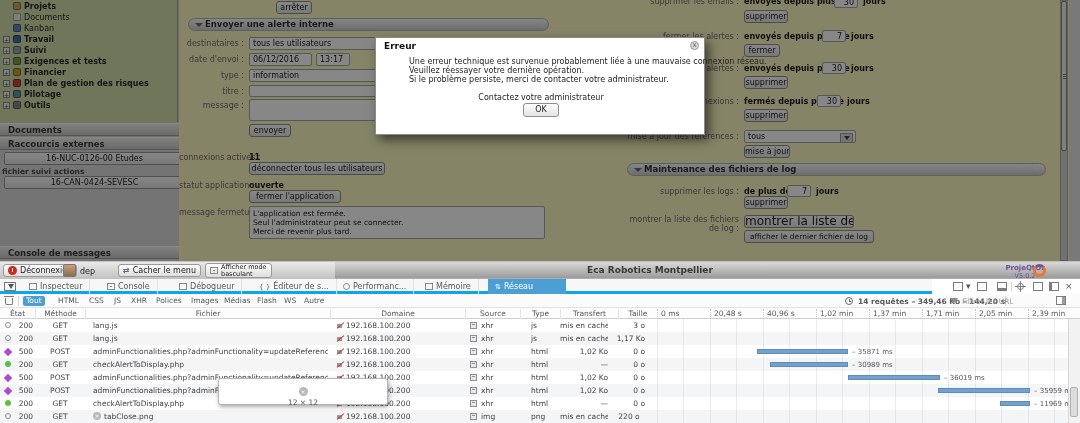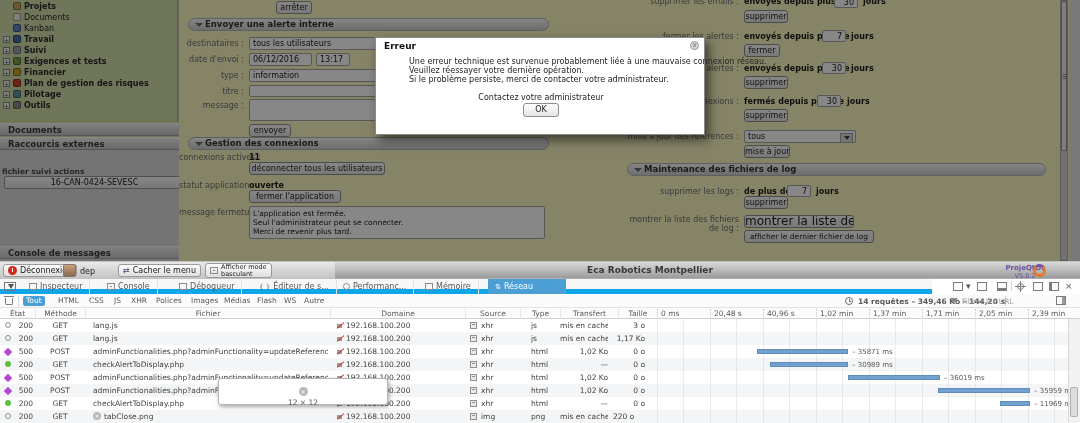--- a/index.html
+++ b/index.html
@@ -59,21 +59,21 @@
   .pwr:before { content:""; position:absolute; left:4px; top:2px; width:1px; height:4px; background:#fff; }
   .avatar { position:absolute; width:13px; height:13px; border:1px solid #777; border-radius:2px; background:linear-gradient(#caa07a,#8a6b50); }
   .ftitle { position:absolute; left:500px; top:3px; width:300px; text-align:center; font-size:9px; font-weight:bold; color:#383838; }
   .brand { position:absolute; left:1002px; top:2px; width:46px; text-align:center; color:#6d4e9e; }
   .brand .b1 { font-size:7px; font-weight:bold; }
   .brand .b2 { font-size:6.5px; }
   .qlogo { position:absolute; left:1033px; top:2px; width:13px; height:13px; border-radius:50%; border:3px solid #e8792c; border-top-color:#7a4fa0; }
 
   
   #devtools { left:0; top:278px; width:1080px; height:145px; background:#fff; border-top:1px solid #aeaeae; }
-  #dt-tabs { position:absolute; left:0; top:0; width:932px; height:15px; background:#f7f7f7; border-bottom:5px solid #0ea5e9; }
+  #dt-tabs { position:absolute; left:0; top:0; width:932px; height:15px; background:#f7f7f7; border-bottom:3px solid #0ea5e9; }
   .dt-tab { position:absolute; top:0; height:15px; display:flex; align-items:center; gap:3px; padding:0 7px; font-size:8px; color:#585959; border-right:1px solid #e3e3e3; white-space:nowrap; }
   .dt-tab.active { background:#4b9fd5; color:#fff; border-right:none; }
   .sq-ic { width:8px; height:7px; border:1px solid #8a8a8a; flex:0 0 auto; position:relative; }
   .sq-ic.dot:before { content:""; position:absolute; left:2px; top:2px; width:2px; height:1px; background:#8a8a8a; }
   .curly { font-size:7px; color:#585959; }
   .circ-ic { width:7px; height:7px; border:1px solid #8a8a8a; border-radius:50%; flex:0 0 auto; }
   .netic { color:#fff; font-size:7px; }
   .pick { position:absolute; left:4px; top:3px; width:12px; height:9px; border:1px solid #777; }
   .pick:after { content:""; position:absolute; left:3px; top:1px; border-left:3px solid transparent; border-right:3px solid transparent; border-top:5px solid #555; }
   .dt-ric { position:absolute; top:3px; width:10px; height:9px; border:1px solid #7c7c7c; background:#fcfcfc; }
@@ -178,20 +178,21 @@
           <span class="ticon" style="background:#8a8a8a"></span>
           <span class="lbl-t">Outils</span>
         </div>
       <div class="sb-scroll">
         <div class="sb-thumb" style="top:8px;height:22px"></div>
         <div class="sb-arrow" style="bottom:1px">▼</div>
       </div>
     </div>
     <div class="shead" style="top:123px"><span>Documents</span></div>
     <div class="shead" style="top:137px"><span>Raccourcis externes</span></div>
+    <div class="sc-btn" style="top:152px">16-NUC-0126-00 Etudes</div>
     <div class="a" style="left:2px;top:167px;font-size:7.5px;font-weight:bold;color:#4a4a4a">fichier suivi actions</div>
     <div class="sc-btn" style="top:176px">16-CAN-0424-SEVESC</div>
     <div class="shead" style="top:246px"><span>Console de messages</span></div>
   </div>
 
   <div class="a" id="content">
 
     <div class="btn" style="left:97px;top:1px;width:36px;height:13px">arrêter</div>
 
     <div class="pane-h" style="left:9px;top:18px;width:361px"><span>Envoyer une alerte interne</span></div>
@@ -201,21 +202,20 @@
     <div class="ipt" style="left:70px;top:53px;width:63px;height:13px">06/12/2016</div>
     <div class="ipt" style="left:137px;top:53px;width:34px;height:13px">13:17</div>
     <div class="flabel" style="left:0;top:71px;width:65px">type :</div>
     <div class="ipt sel" style="left:70px;top:69px;width:296px;height:13px">information</div>
     <div class="flabel" style="left:0;top:87px;width:65px">titre :</div>
     <div class="ipt" style="left:70px;top:85px;width:296px;height:12px"></div>
     <div class="flabel" style="left:0;top:101px;width:65px">message :</div>
     <div class="txtarea" style="left:70px;top:99px;width:296px;height:22px"></div>
     <div class="btn" style="left:70px;top:124px;width:42px;height:13px">envoyer</div>
 
-    <div class="pane-h" style="left:9px;top:137px;width:361px"><span>Gestion des connexions</span></div>
     <div class="flabel" style="left:0;top:153px;width:65px">connexions actives :</div>
     <div class="fvalue" style="left:70px;top:153px">11</div>
     <div class="btn" style="left:70px;top:162px;width:136px;height:13px">déconnecter tous les utilisateurs</div>
     <div class="flabel" style="left:0;top:181px;width:65px">statut application :</div>
     <div class="fvalue" style="left:70px;top:181px">ouverte</div>
     <div class="btn" style="left:70px;top:190px;width:92px;height:13px">fermer l'application</div>
     <div class="flabel" style="left:0;top:208px;width:65px">message fermeture :</div>
     <div class="txtarea" style="left:70px;top:206px;width:296px;height:33px">L'application est fermée.
 Seul l'administrateur peut se connecter.
 Merci de revenir plus tard.</div>
@@ -502,21 +502,21 @@
       <span class="ncell" style="left:15px;width:18px;text-align:right">200</span>
       <span class="ncell" style="left:35px;width:50px;text-align:center">GET</span>
       <span class="fileic" style="left:93px">×</span>
       <span class="ncell" style="left:104px;width:224px">tabClose.png</span>
       <span class="lockic" style="left:336px"></span>
       <span class="ncell" style="left:346px;width:112px">192.168.100.200</span>
       <span class="causeic" style="left:470px"></span>
       <span class="ncell" style="left:481px;width:36px">img</span>
       <span class="ncell" style="left:531px;width:28px">png</span>
       <span class="ncell" style="left:560px;width:48px;text-align:right">mis en cache</span>
-      <span class="ncell" style="left:613px;width:32px;text-align:left">220 o</span>
+      <span class="ncell" style="left:613px;width:32px;text-align:center">220 o</span>
     </div>
 
     <div id="imgtip">
       <span class="pimg">×</span>
       <div class="dim">12 × 12</div>
     </div>
 
     <div id="dt-scroll">
       <div class="vthumb" style="top:68px;height:30px"></div>
     </div>

